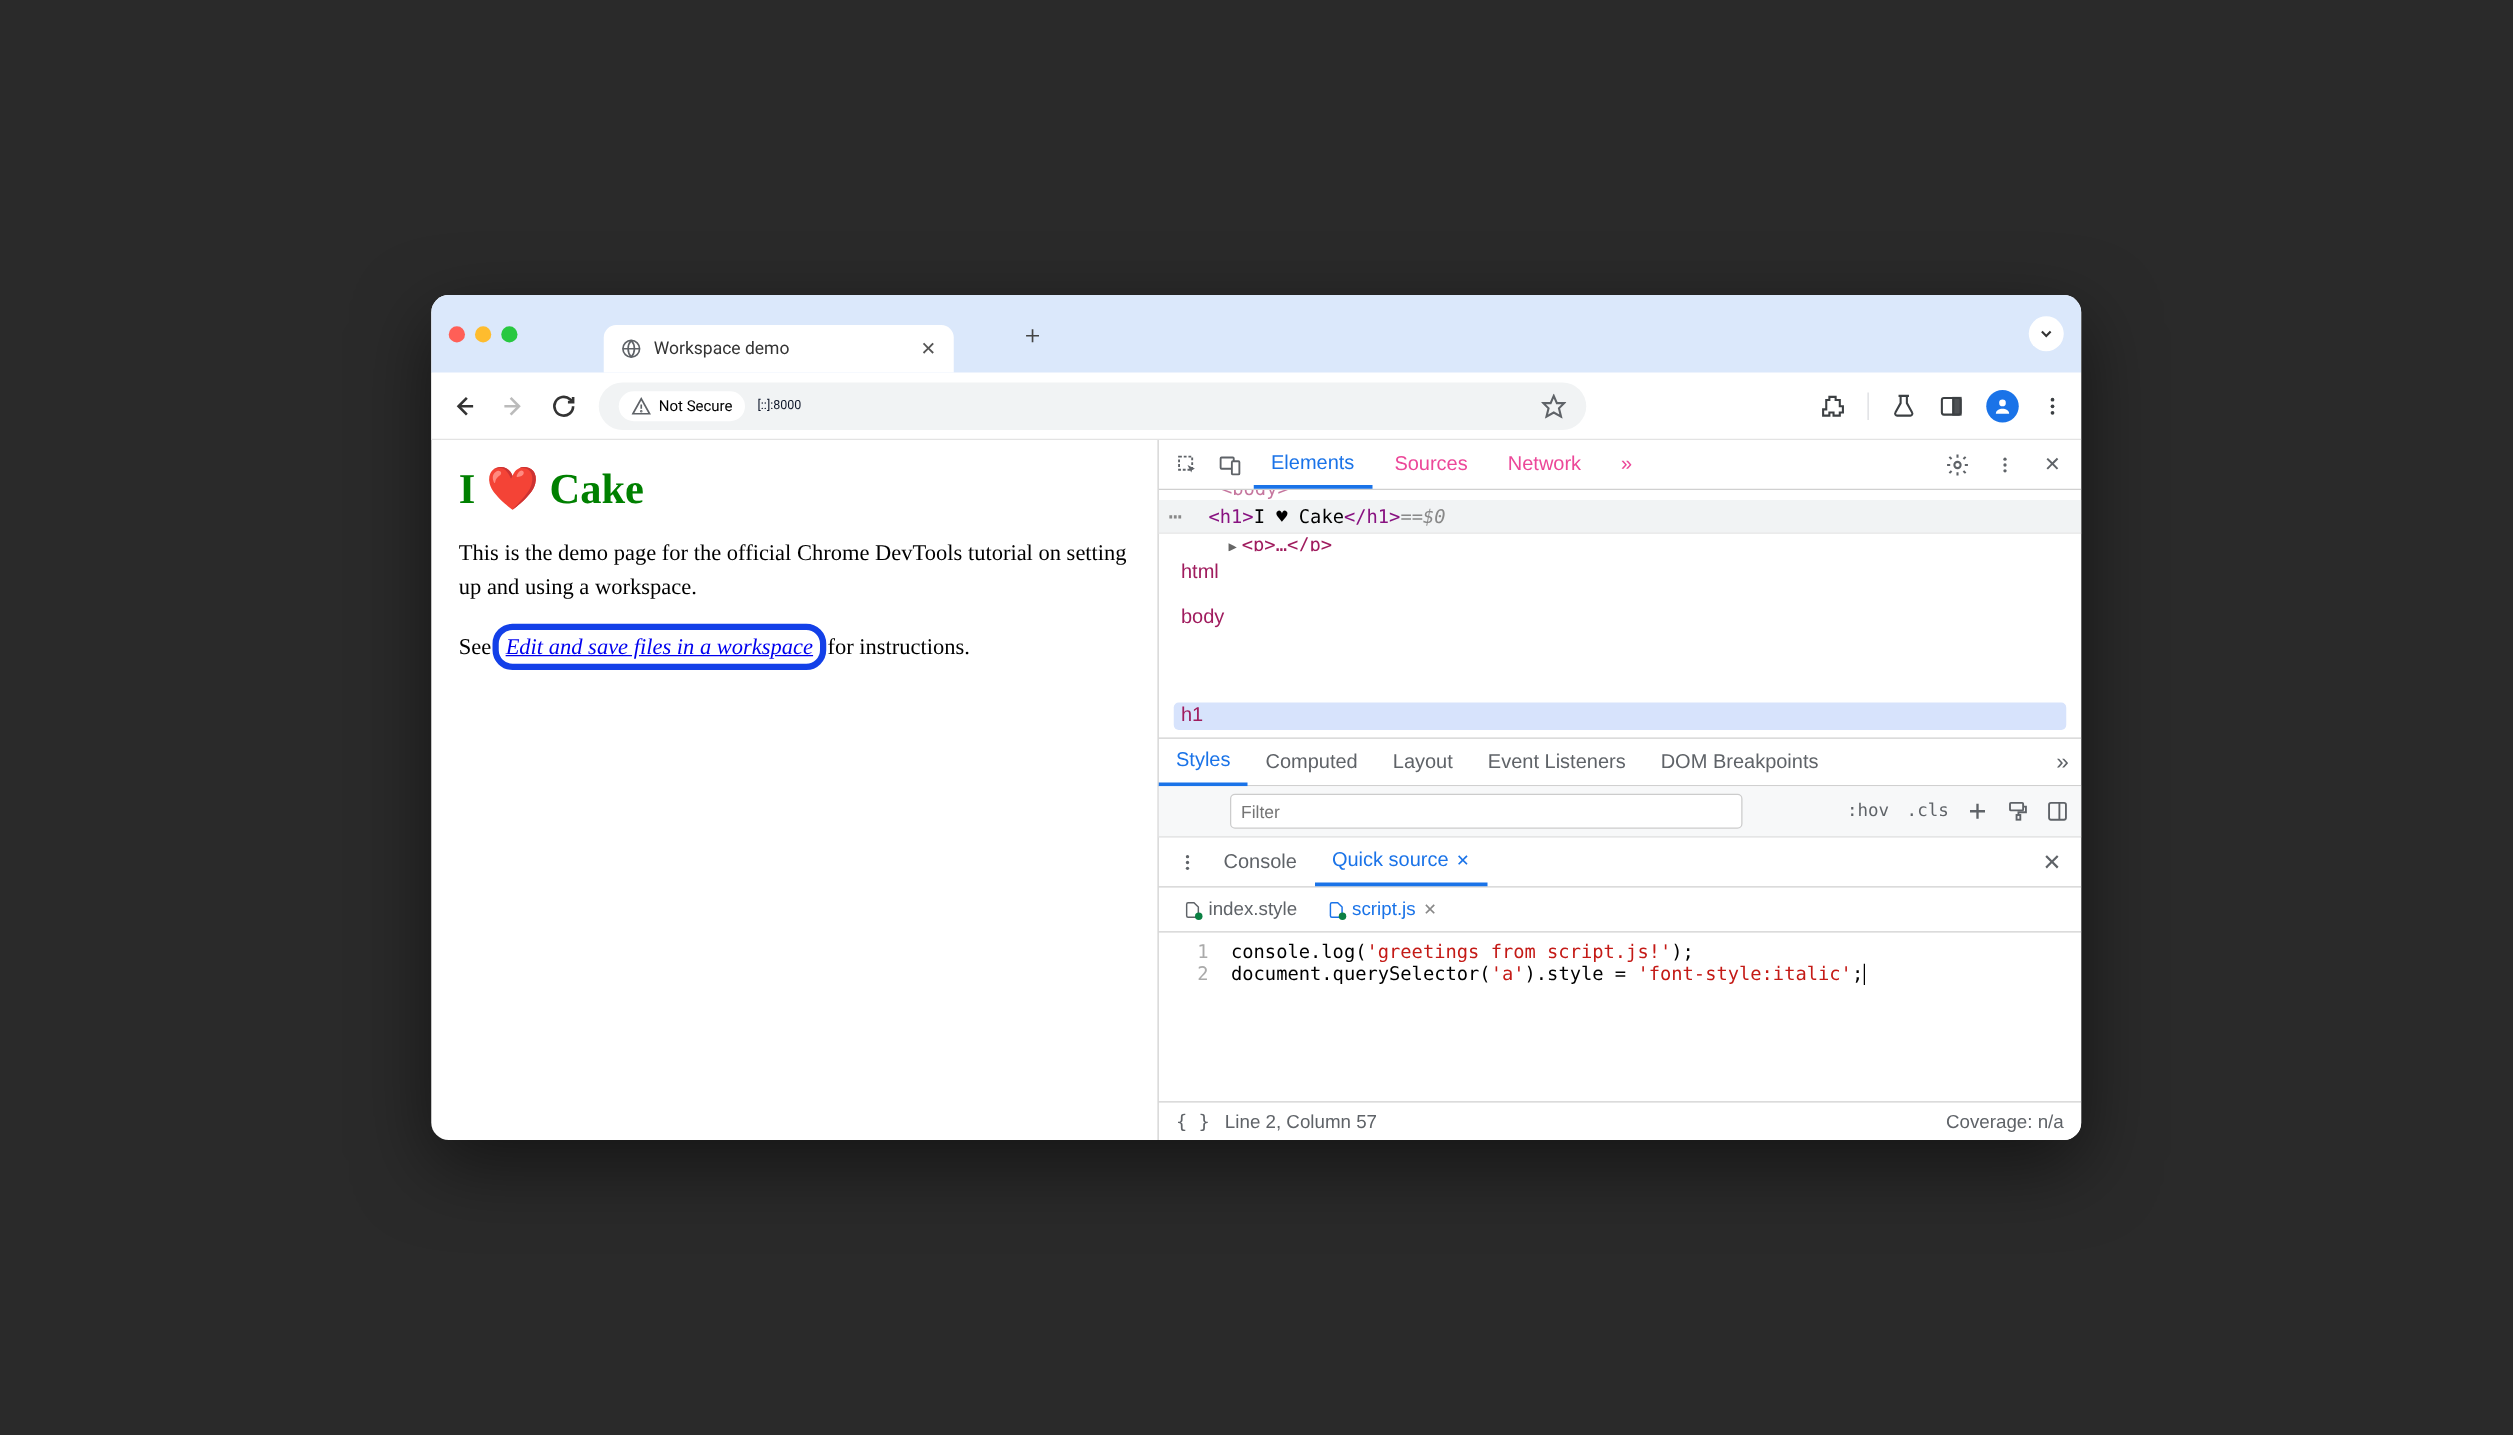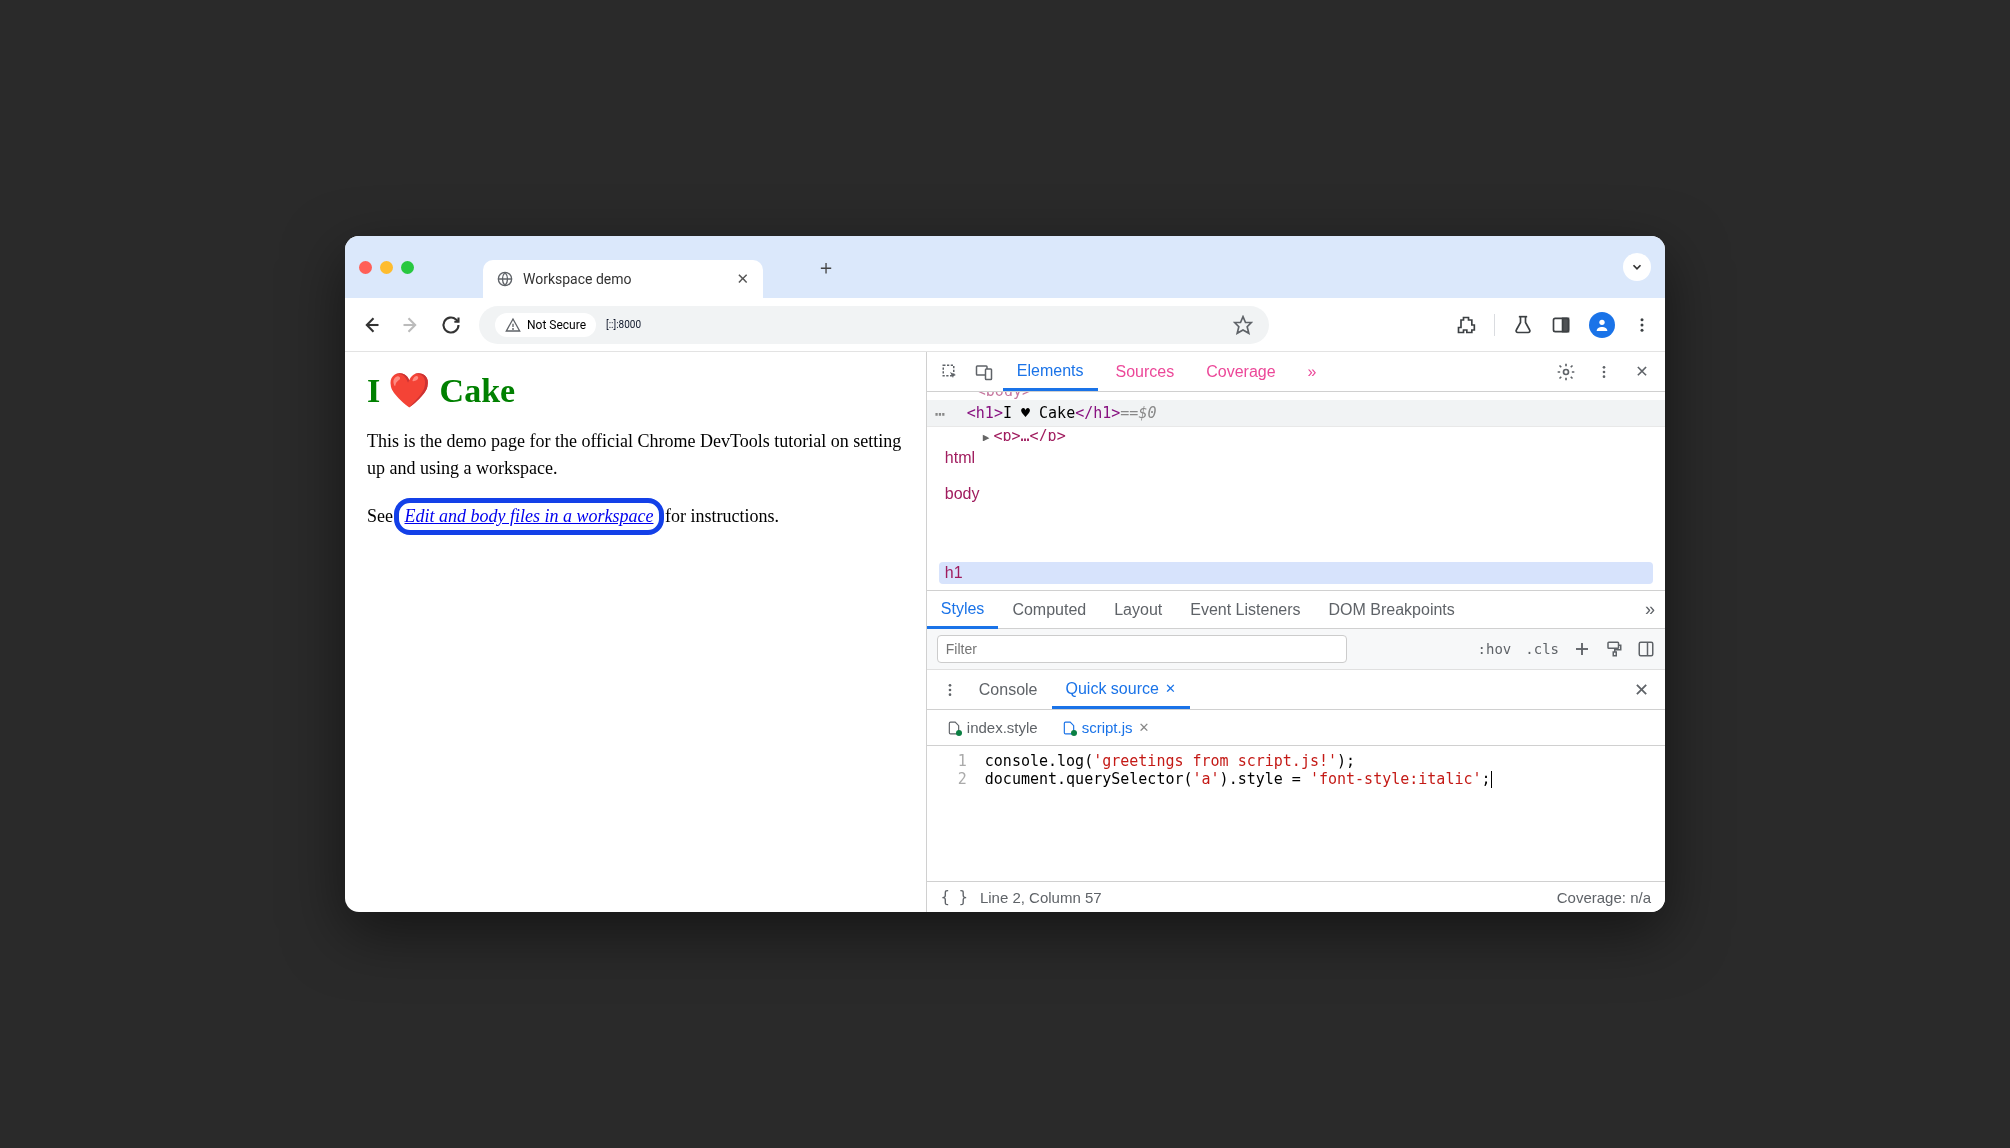--- a/index.html
+++ b/index.html
@@ -149,21 +149,21 @@
   .breadcrumb { display:flex; gap:14px; padding:6px 12px; font-size:16px; border-bottom:1px solid #d0d0d0;flex-direction:column; }
   .bc-item { color:#a01c5e; cursor:pointer; padding:2px 6px; }
   .bc-item.active { background:#d7e3fc; border-radius:4px;margin-top:43px; }
 
   .styles-tabs { display:flex; align-items:center; border-bottom:1px solid #d0d0d0; height:38px; }
   .styles-tab { padding:8px 14px; font-size:16px; color:#5f6368; cursor:pointer; }
   .styles-tab.active { color:#1a73e8; border-bottom:3px solid #1a73e8; margin-bottom:-1px; }
   .styles-more { margin-left:auto; padding:0 10px; font-size:18px; color:#5f6368; }
 
   .filter-row { display:flex; align-items:center; gap:8px; padding:6px 10px; border-bottom:1px solid #e0e0e0; background:#f7f8f9; }
-  .filter-input { flex:1; max-width:410px; border:1px solid #ccc; border-radius:4px; height:28px; padding:0 8px; font-size:14px; background:#fff; }
+  .filter-input { flex:1; max-width:410px; border:1px solid #ccc; border-radius:4px; height:28px; padding:0 8px; font-size:14px; background:#fff;margin-left:47px; }
   .filter-controls { margin-left:auto; display:flex; align-items:center; gap:14px; font-family: Menlo, monospace; font-size:14px; color:#5f6368; }
 
   .drawer-tabs { display:flex; align-items:center; border-bottom:1px solid #d0d0d0; height:40px; padding:0 8px; }
   .drawer-tab { padding:8px 14px; font-size:16px; color:#5f6368; cursor:pointer; display:flex; align-items:center; gap:6px; }
   .drawer-tab.active { color:#1a73e8; border-bottom:3px solid #1a73e8; margin-bottom:-1px; }
   .drawer-close { margin-left:auto; font-size:18px; color:#5f6368; padding:0 8px; cursor:pointer; }
 
   .file-tabs { display:flex; align-items:center; border-bottom:1px solid #d0d0d0; height:36px; padding:0 8px; }
   .file-tab { padding:6px 12px; font-size:15px; color:#5f6368; cursor:pointer; display:flex; align-items:center; gap:6px; }
   .file-tab.active { color:#1a73e8; }
@@ -288,42 +288,42 @@
   </div>
 
   <div class="content">
 
     <div class="page">
       <h1>
         <span>I </span><span class="heart">❤️</span><span> Cake</span>
       </h1>
       <p>This is the demo page for the official Chrome DevTools tutorial on setting up and using a workspace.</p>
       <p>
-        <span>See </span><span class="link-highlight"><a href="#">Edit and body files in a workspace</a></span><span> for instructions.</span>
+        <span>See </span><span class="link-highlight"><a href="#">Edit and save files in a workspace</a></span><span> for instructions.</span>
       </p>
     </div>
 
     <div class="devtools">
 
       <div class="dt-tabs">
         <div class="dt-icon-btn">
           <svg width="18" height="18" viewBox="0 0 24 24" fill="none" stroke="currentColor" stroke-width="2" stroke-dasharray="3 2">
               <rect x="3" y="3" width="14" height="14"></rect>
               <path d="M12 12l8 4-3 1-1 3-4-8z" fill="currentColor" stroke="none"></path>
             </svg>
         </div>
         <div class="dt-icon-btn">
           <svg width="20" height="18" viewBox="0 0 24 24" fill="none" stroke="currentColor" stroke-width="2">
               <rect x="2" y="4" width="14" height="12" rx="1"></rect>
               <rect x="14" y="8" width="8" height="14" rx="1" fill="#fff"></rect>
             </svg>
         </div>
         <div class="dt-tab active">Elements</div>
         <div class="dt-tab">Sources</div>
-        <div class="dt-tab">Coverage</div>
+        <div class="dt-tab">Network</div>
         <div class="dt-tab">»</div>
         <div class="dt-tabs-right">
           <div class="dt-icon-btn">
             <svg width="20" height="20" viewBox="0 0 24 24" fill="none" stroke="currentColor" stroke-width="2">
                 <circle cx="12" cy="12" r="3"></circle>
                 <path d="M12 2v3m0 14v3M4.2 4.2l2.1 2.1m11.4 11.4l2.1 2.1M2 12h3m14 0h3M4.2 19.8l2.1-2.1m11.4-11.4l2.1-2.1"></path>
               </svg>
           </div>
           <div class="dt-icon-btn">
             <svg width="16" height="16" viewBox="0 0 24 24" fill="currentColor">

